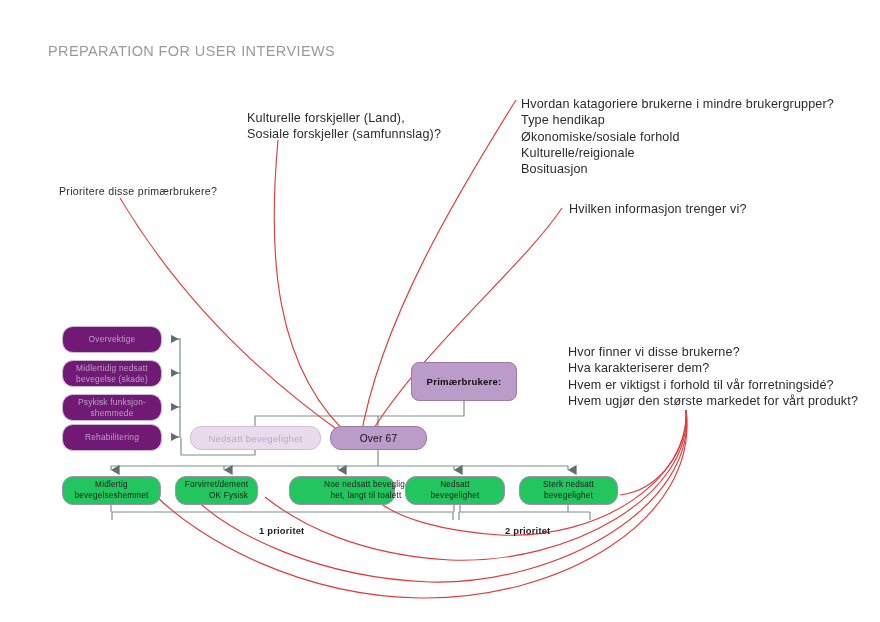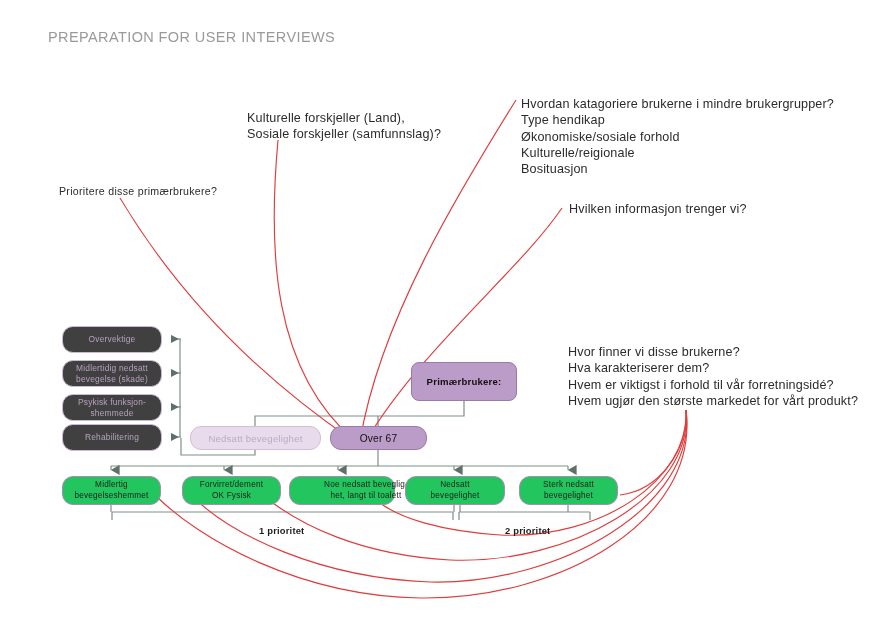--- a/index.html
+++ b/index.html
@@ -32,21 +32,21 @@
     letter-spacing: 0.5px;
     font-weight: 400;
     color: #161616;
     white-space: nowrap;
     line-height: 1.05;
   }
   #sub-title {
     font-size: 14.5px;
     letter-spacing: 0.4px;
     color: #9a9a9a;
-    margin-top: 7px;
+    margin-top: 21px;
     white-space: nowrap;
   }
   
   .annotation {
     position: absolute;
     font-size: 12.6px;
     line-height: 16.3px;
     color: #2b2b2b;
     white-space: pre;
     letter-spacing: 0.15px;
@@ -71,21 +71,21 @@
     display: flex;
     align-items: center;
     justify-content: center;
     text-align: center;
     color: #1d1d1d;
     letter-spacing: 0.2px;
     z-index: 3;
   }
   .node .node-label { display: block; }
   .node.faded {
-    background: #404040;
+    background: #701a75;
     border-color: #cdb8d5;
     color: #b6a2bd;
   }
   .node.faded-mid {
     background: #e8dcec;
     border-color: #d2bed9;
     color: #bda9c4;
   }
   .node.dark {
     background: #bb9bc8;
@@ -122,21 +122,21 @@
   }
   #node-primaerbrukere {
     left: 411px; top: 362px; width: 106px; height: 39px;
     font-size: 9.6px; font-weight: bold;
   }
   .bottom-node {
     top: 476px; height: 29px;
     font-size: 8.2px; line-height: 10.2px;
   }
   #node-b1 { left: 62px;  width: 99px; }
-  #node-b2 { left: 182px; width: 99px; }
+  #node-b2 { left: 175px; width: 83px; text-align: right; }
   #node-b3 { left: 289px; width: 106px; padding-left: 48px; }
   #node-b4 { left: 405px; width: 100px; }
   #node-b5 { left: 519px; width: 99px; }
 
   
   .priority-label {
     position: absolute;
     font-size: 9.4px;
     color: #1d1d1d;
     letter-spacing: 0.2px;

